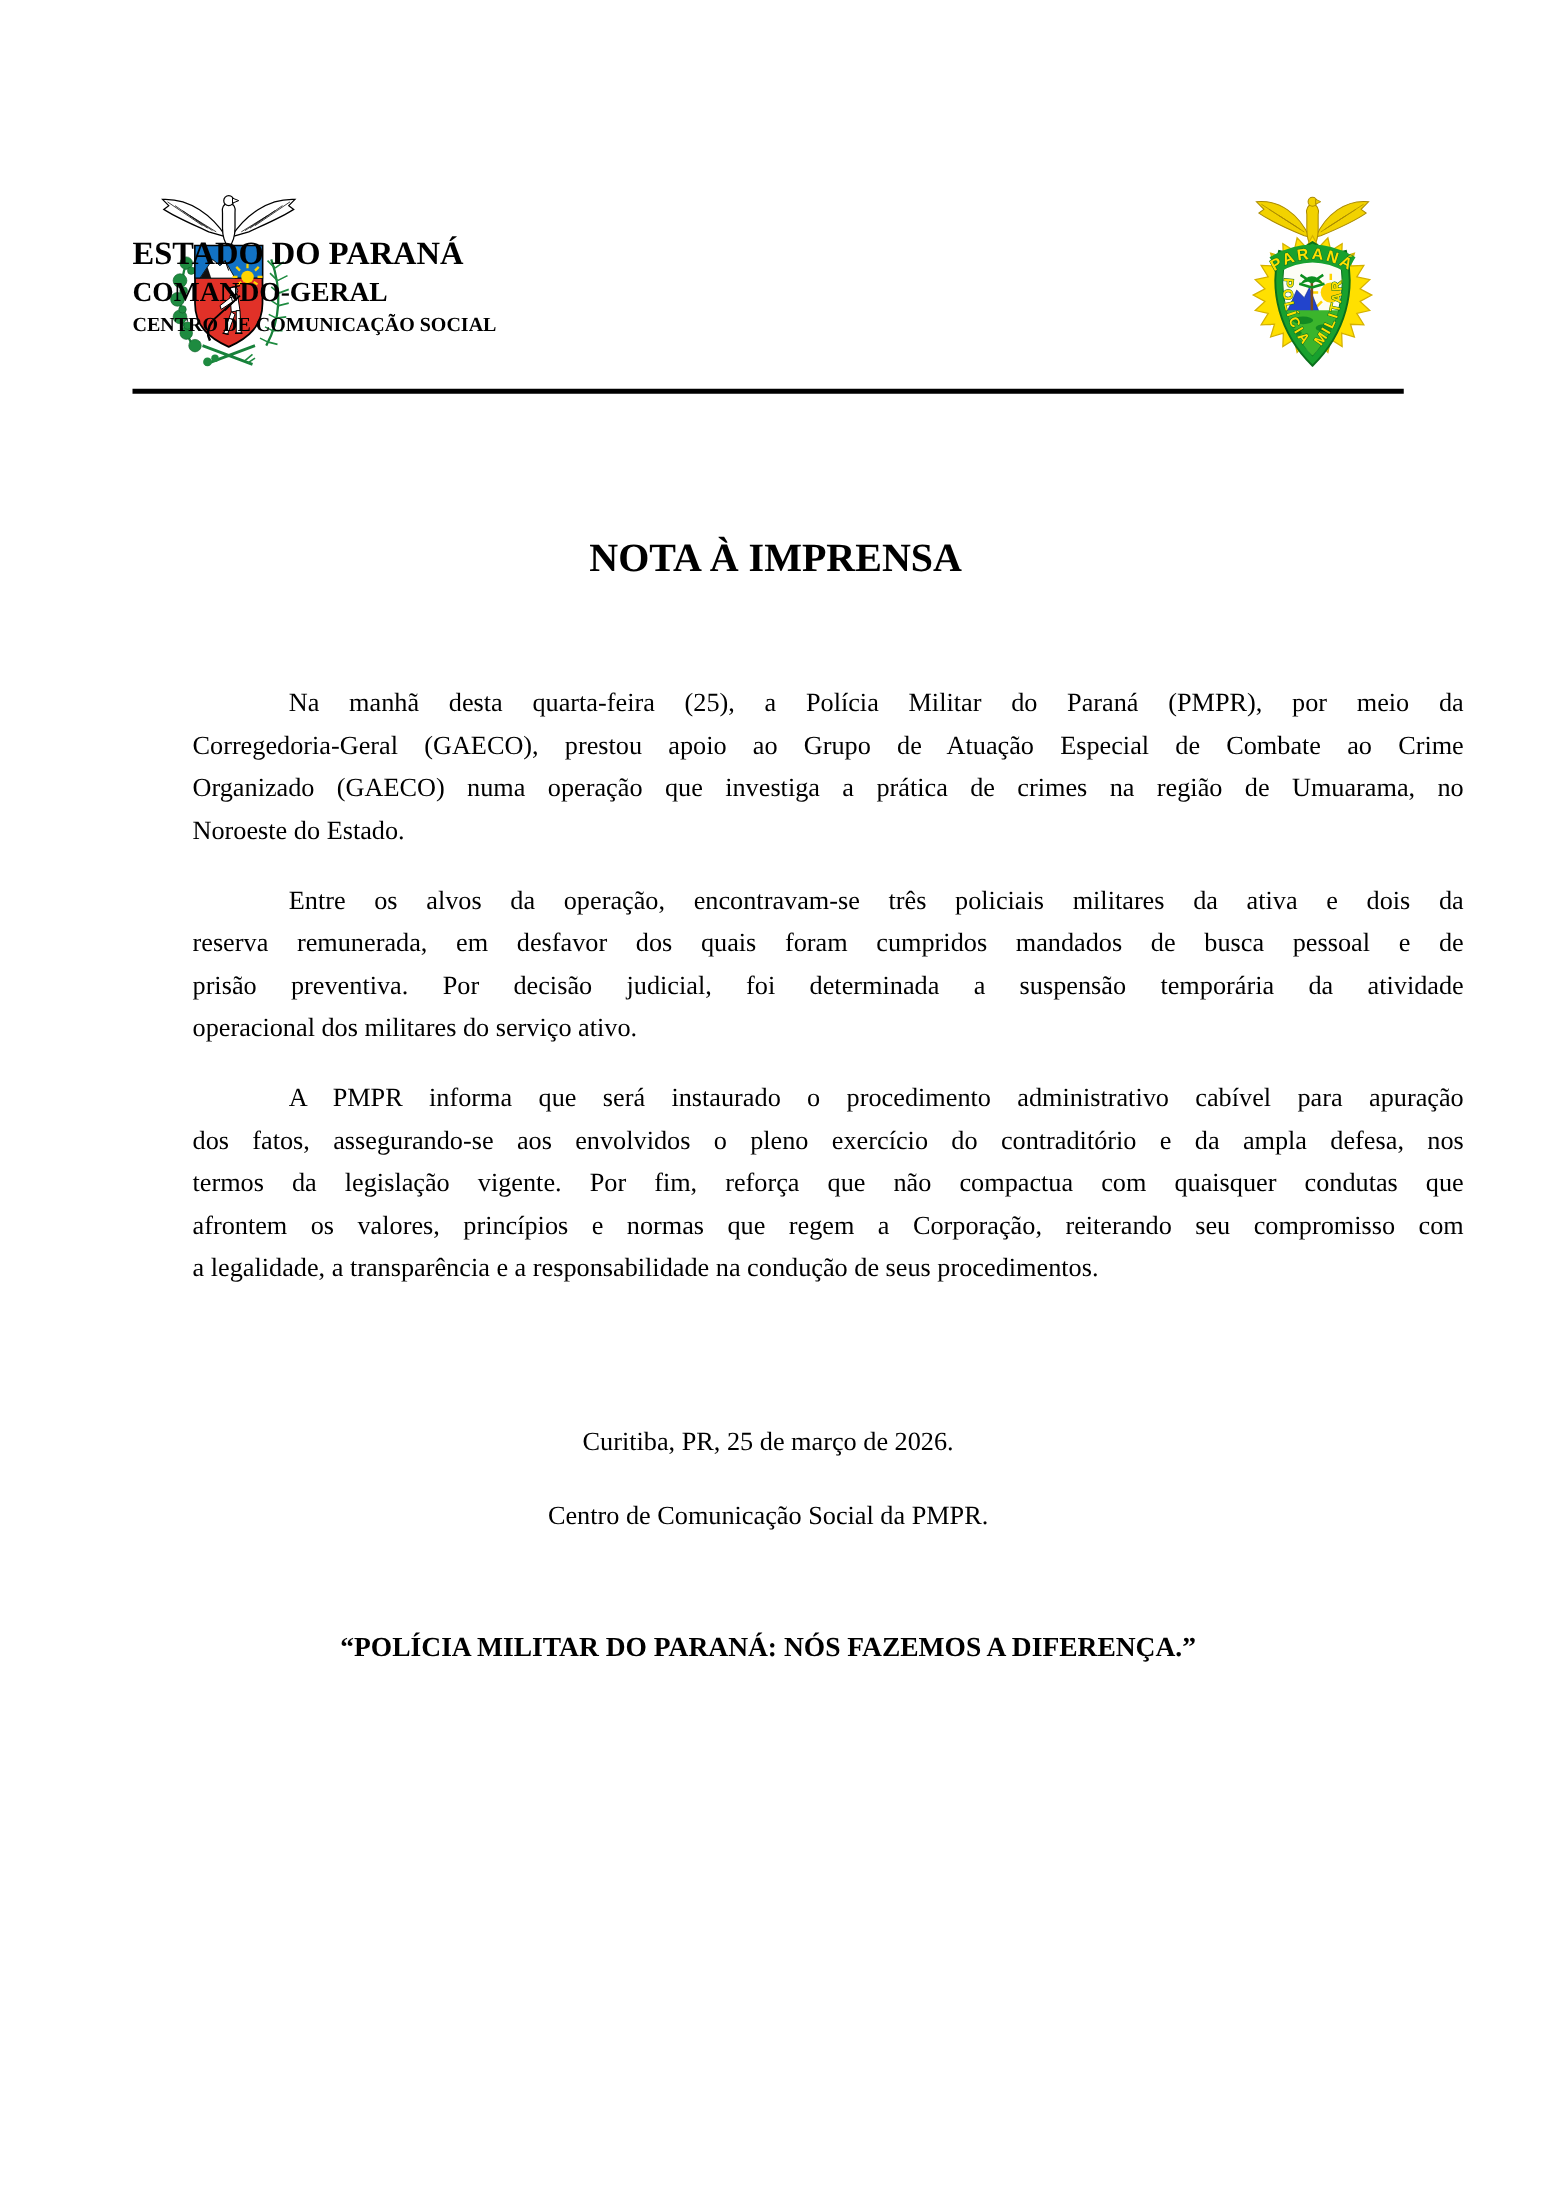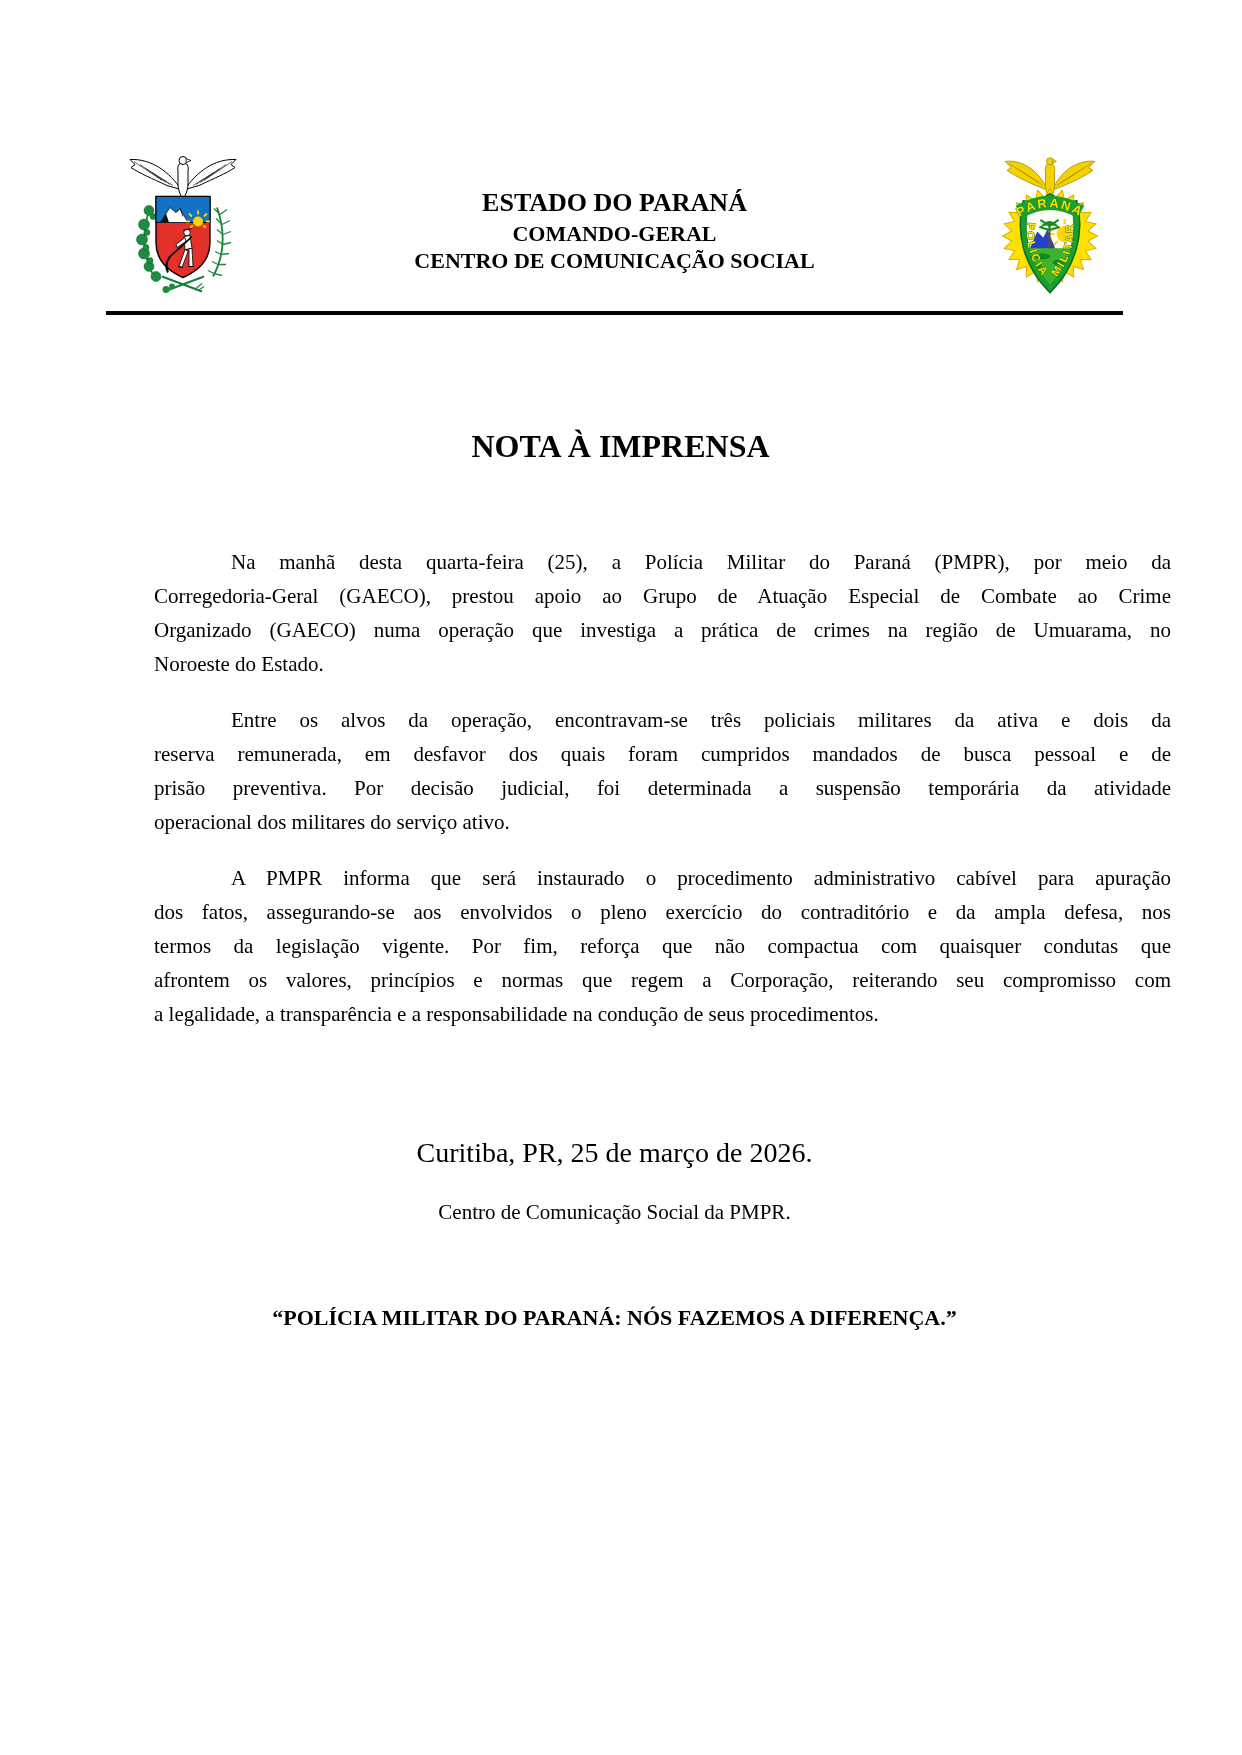--- a/index.html
+++ b/index.html
@@ -9,46 +9,46 @@
     background:#ffffff;
     font-family:"Liberation Serif", serif;
     color:#000;
     overflow:hidden;
   }
   
   .crest-left{position:absolute;left:122px;top:152px;width:123px;height:146px;}
   .badge-right{position:absolute;left:997px;top:153px;width:106px;height:147px;}
   .header-text{
     position:absolute;left:106px;top:186px;width:1017px;
-    text-align:center;font-weight:bold;
+    text-align:left;font-weight:bold;
   }
   .header-text .h1{font-size:26px;line-height:33px;}
   .header-text .h2{font-size:26px;line-height:32px;}
   .header-text .h3{font-size:22px;line-height:29px;}
-  .header-text .h4{font-size:22px;line-height:26px;font-family:Liberation Serif, serif;}
+  .header-text .h4{font-size:16px;line-height:26px;font-family:Liberation Serif, serif;}
   .header-rule{
     position:absolute;left:106px;top:311px;width:1017px;height:4px;
     background:#000;
   }
   
   .doc-title{
     position:absolute;left:112px;top:430px;width:1017px;
     text-align:center;font-weight:bold;font-size:32px;line-height:33px;
   }
   .content{position:absolute;left:106px;top:546px;width:1017px;margin-left:48px;}
   .para{margin:0 0 22px 0;}
   .line{
     font-size:21px;line-height:33.5px;height:34px;overflow:hidden;
     text-align:justify;text-align-last:justify;
   }
   .line.first{text-indent:77px;}
   .line.last{text-align-last:left;}
   .dateline{
     position:absolute;left:106px;top:1136px;width:1017px;
-    text-align:center;font-size:28px;line-height:34px;
+    text-align:center;font-size:21px;line-height:34px;
   }
   .signature{
     position:absolute;left:106px;top:1195px;width:1017px;
     text-align:center;font-size:21px;line-height:34px;font-weight:normal;
   }
   .slogan{
     position:absolute;left:106px;top:1301px;width:1017px;
     text-align:center;font-size:22px;line-height:34px;font-weight:bold;
   }
   svg text{font-family:"Liberation Sans", sans-serif;}

